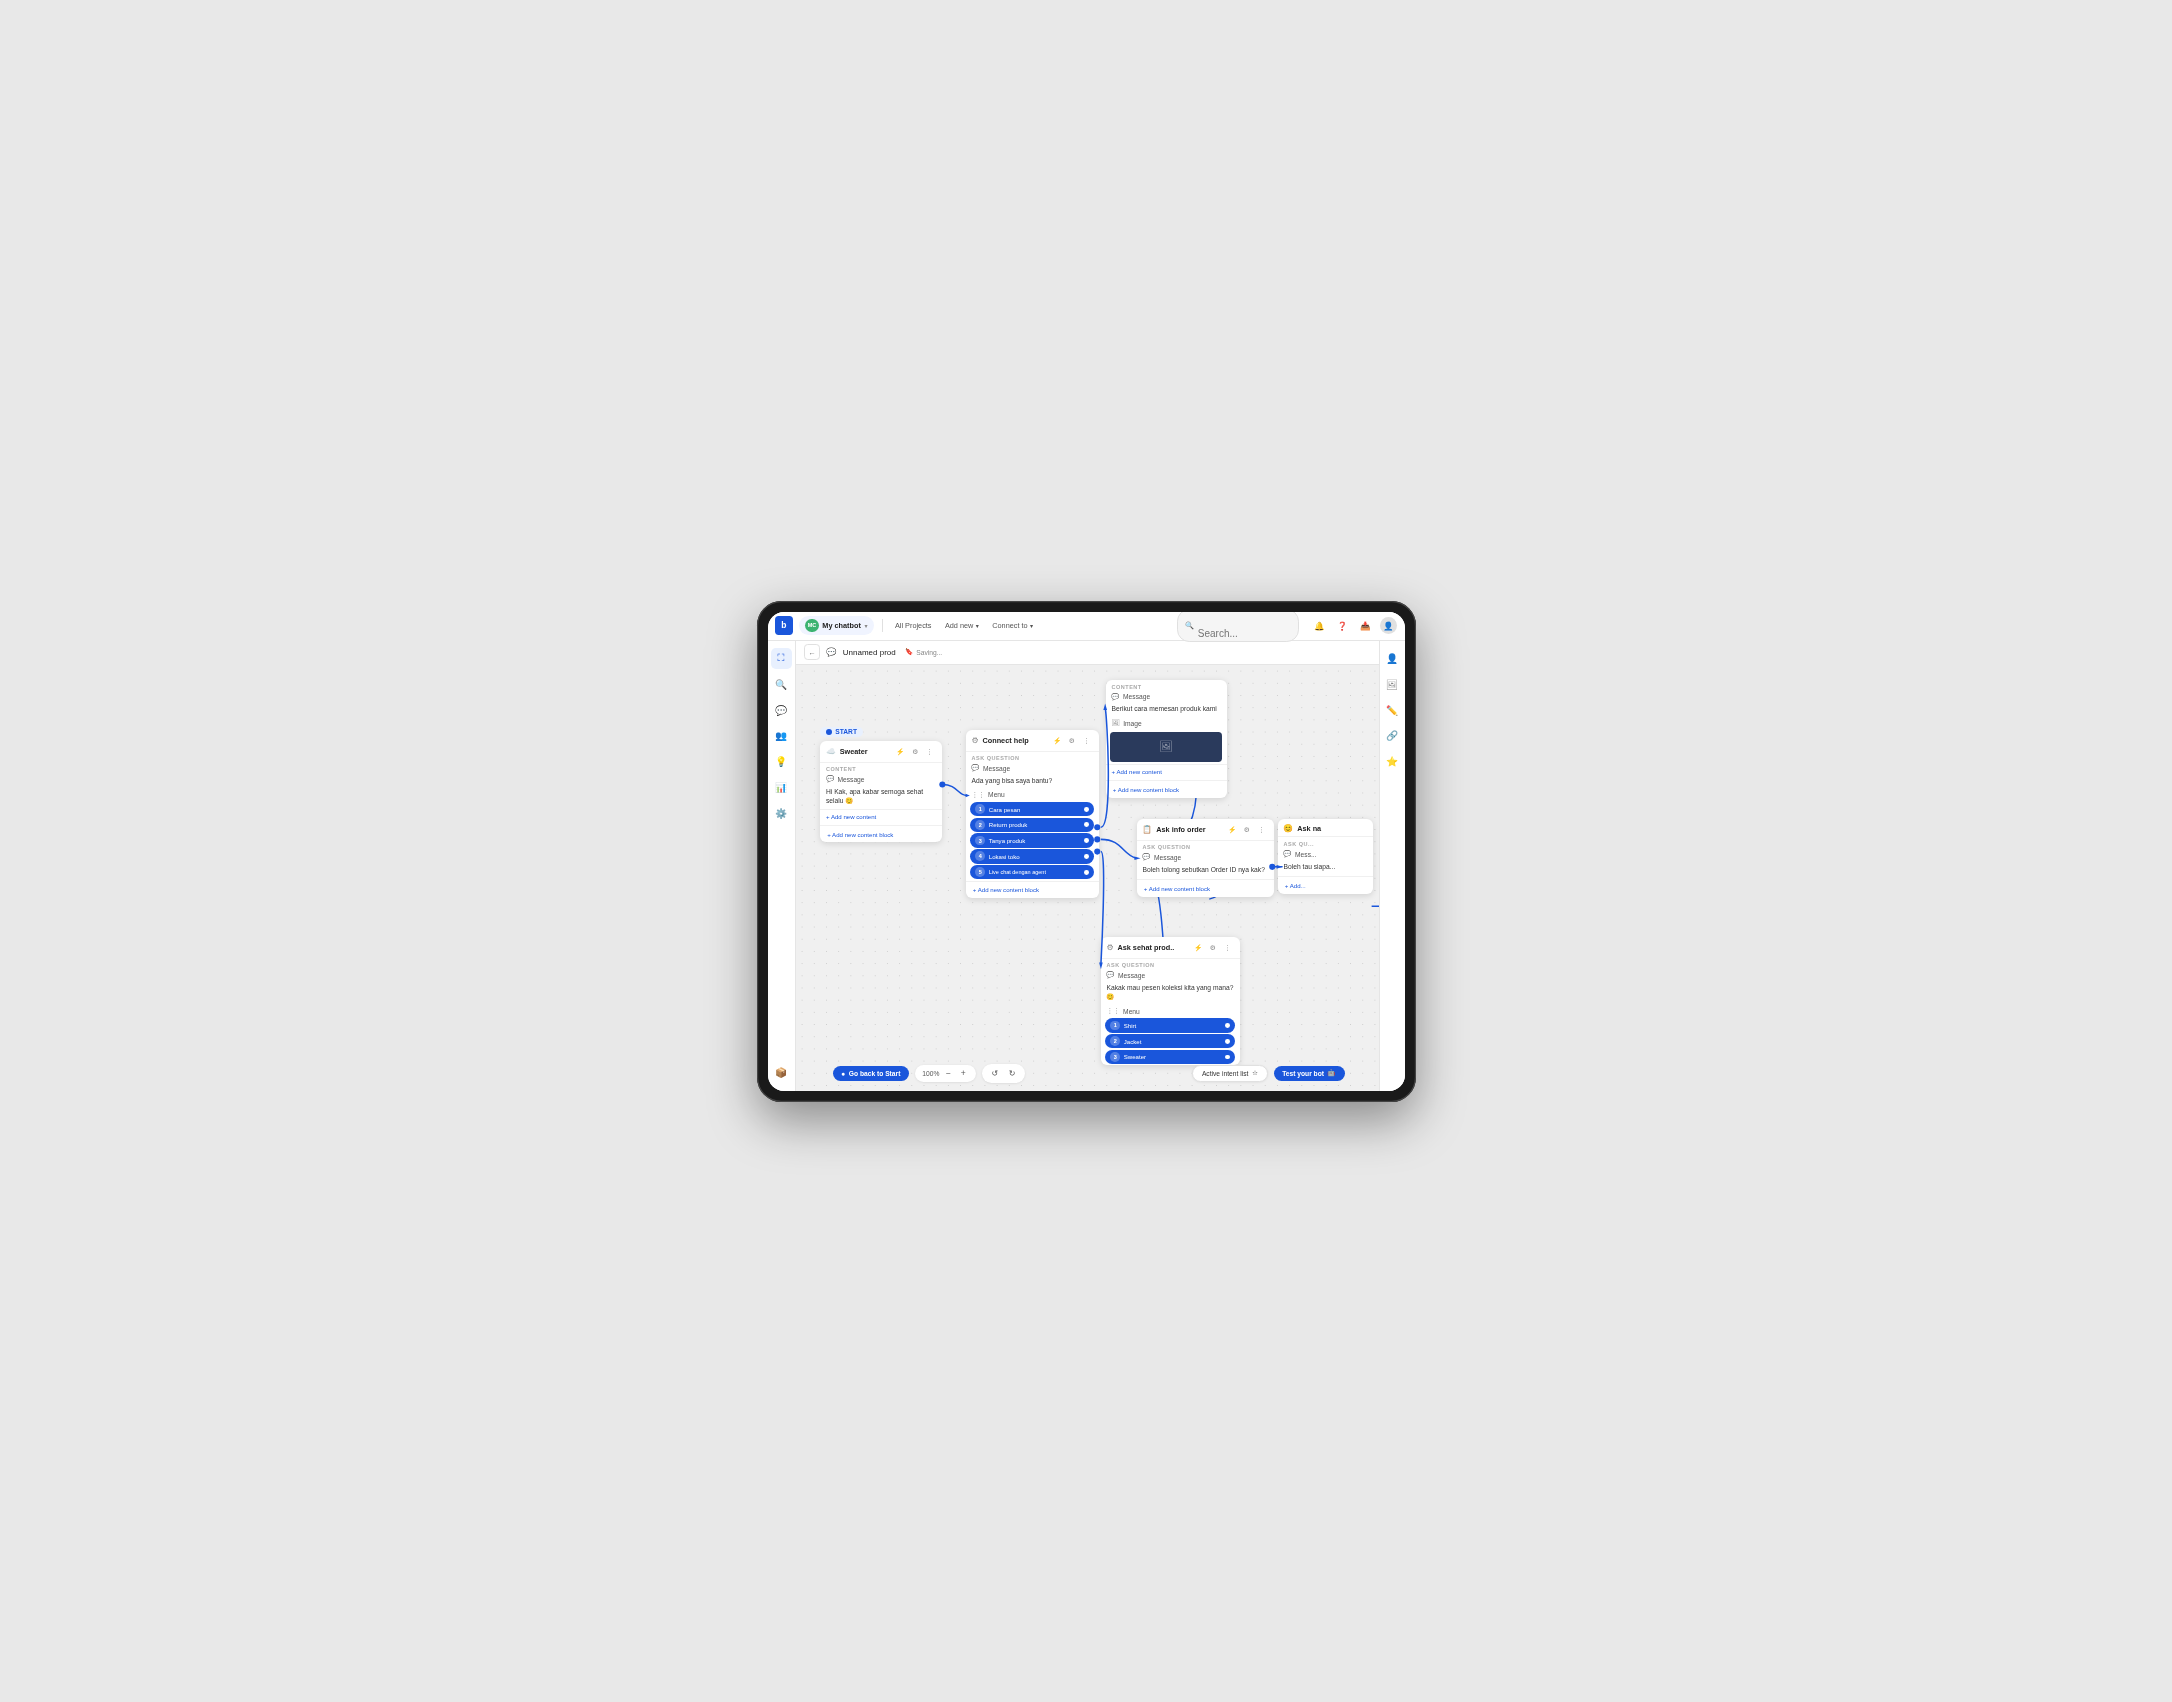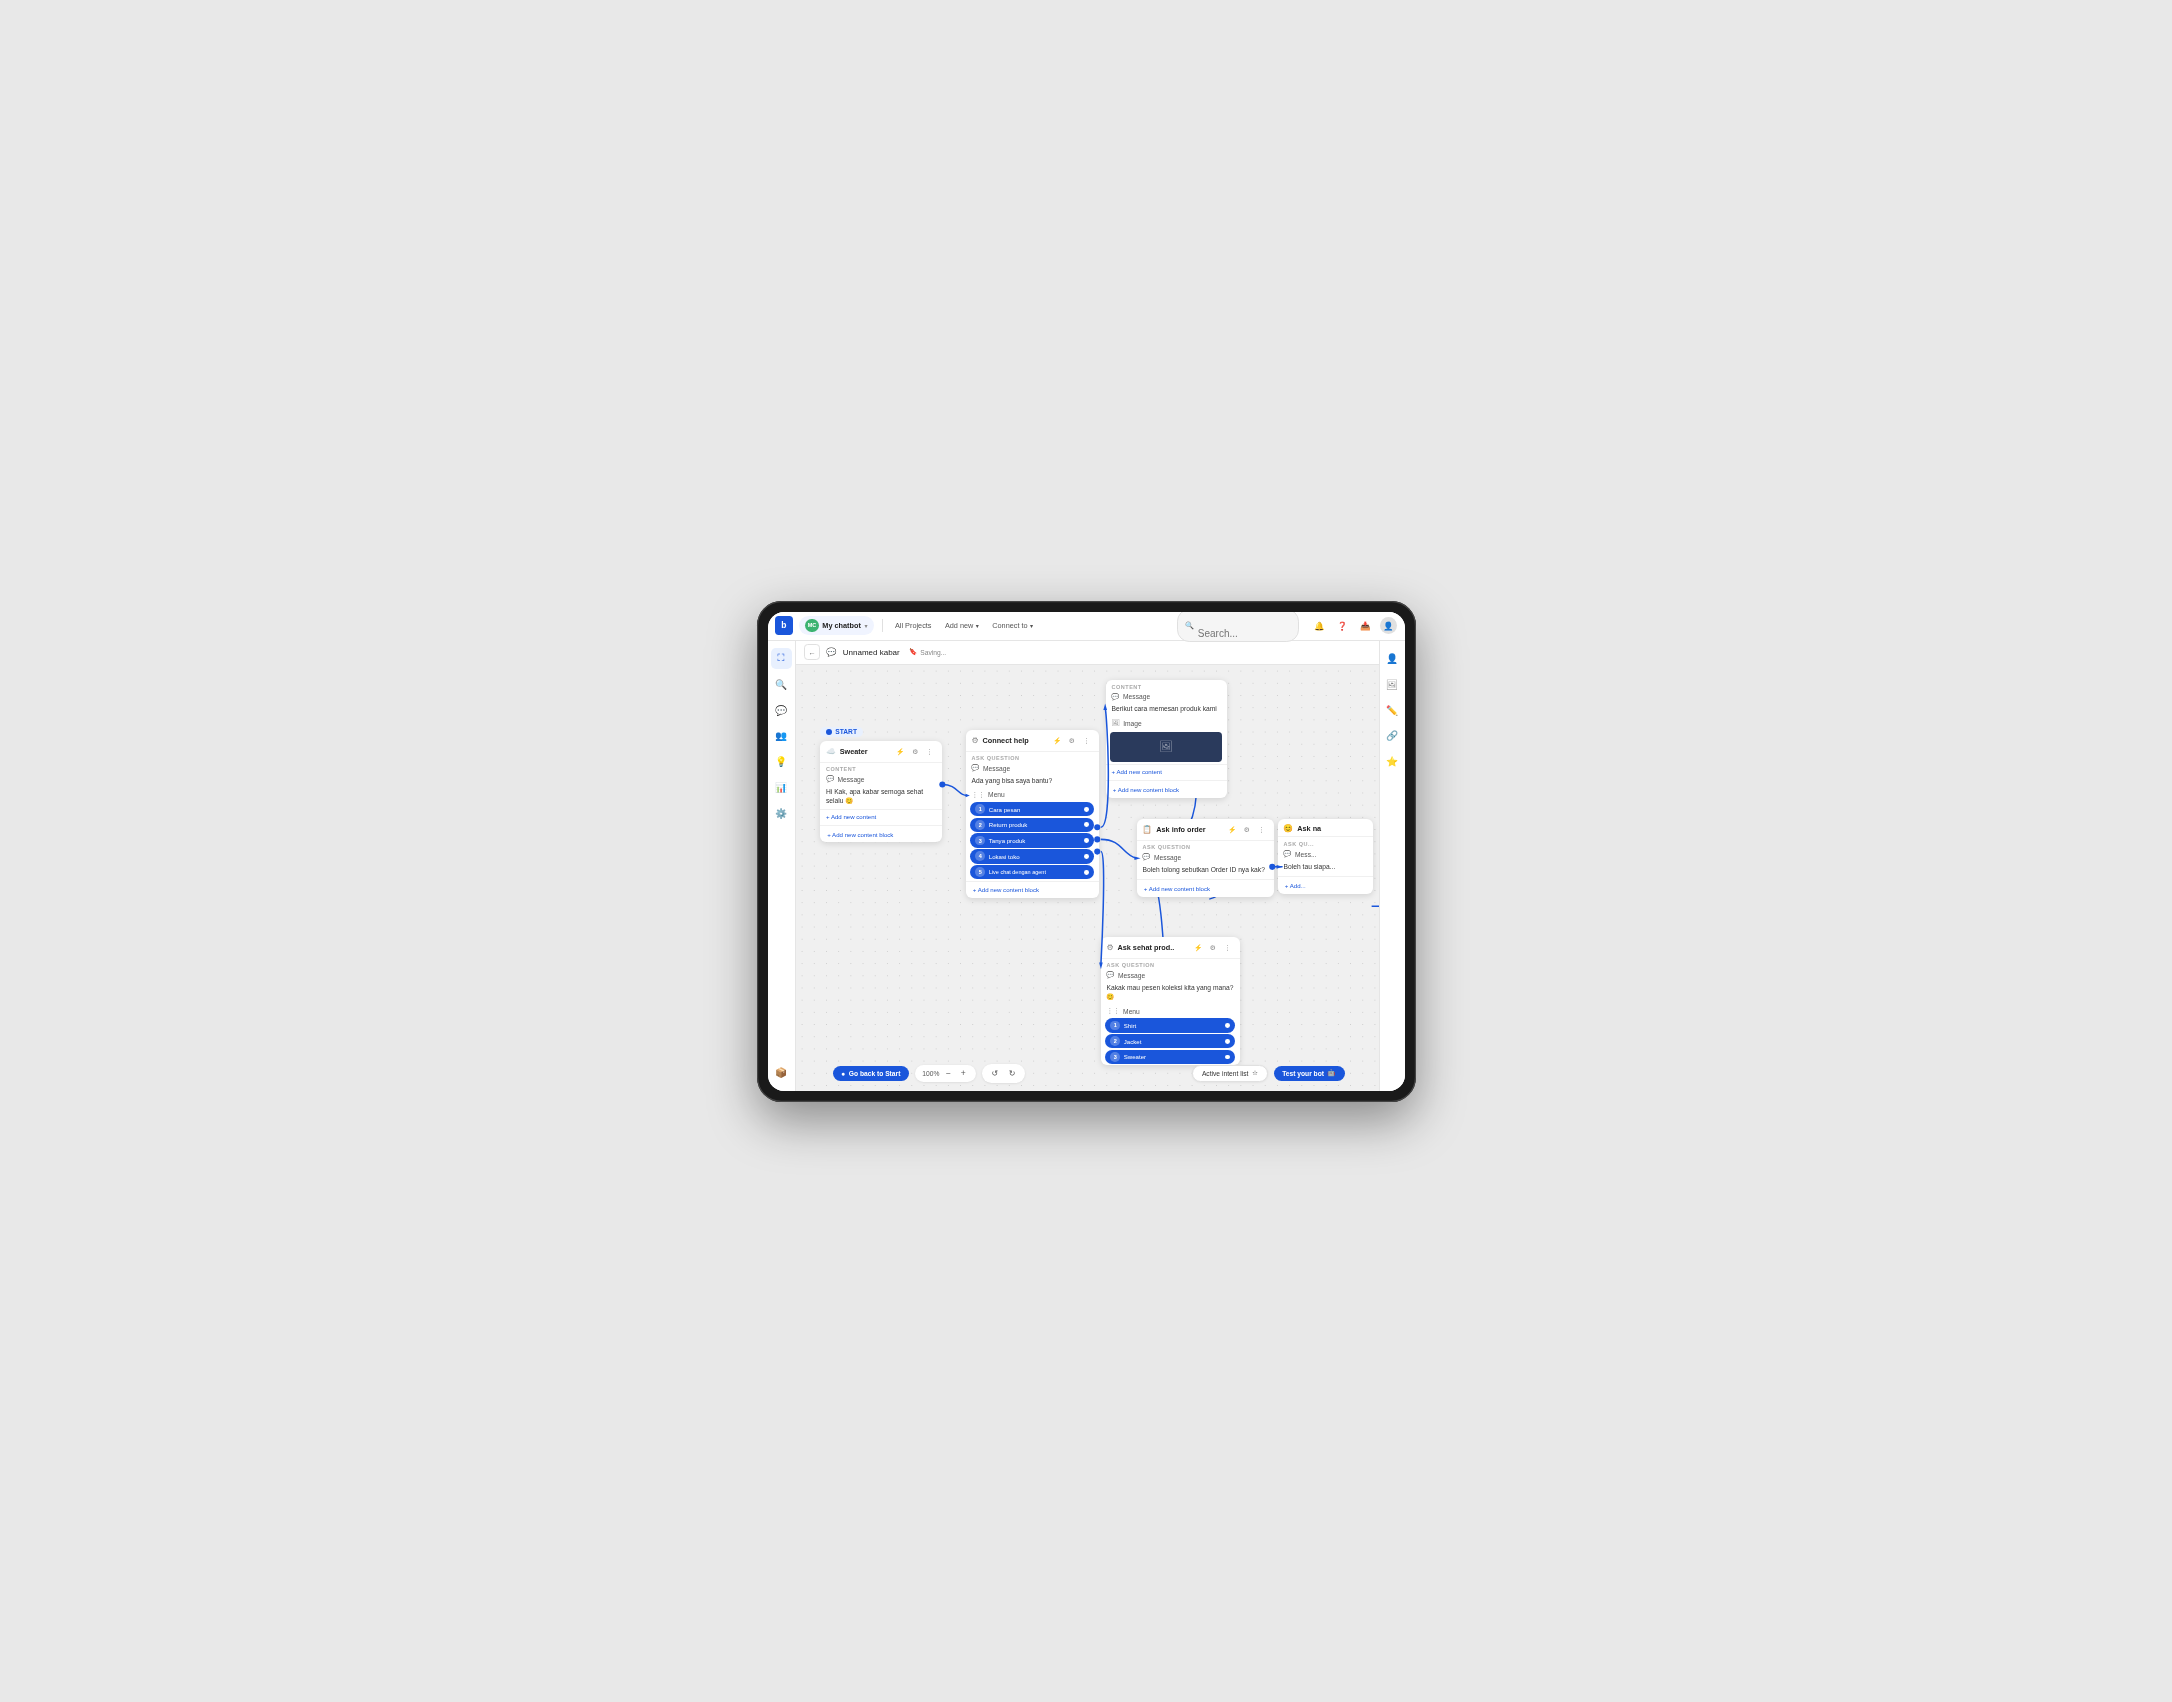--- a/index.html
+++ b/index.html
@@ -623,21 +623,21 @@
         <div class="sidebar-item" style="margin-top:auto;">📦</div>
       </div>
 
       <div class="canvas-area">
 
         <div class="flow-header">
           <div class="back-btn">
             <span>←</span>
           </div>
           <span class="flow-icon">💬</span>
-          <span class="flow-name">Unnamed kabar</span>
+          <span class="flow-name">Unnamed prod</span>
           <div class="saving-indicator">
             <span>🔖</span>
             <span>Saving...</span>
           </div>
         </div>
 
         <div class="canvas">
 
           <svg class="svg-overlay" viewBox="0 0 790 600" preserveAspectRatio="none">
 

